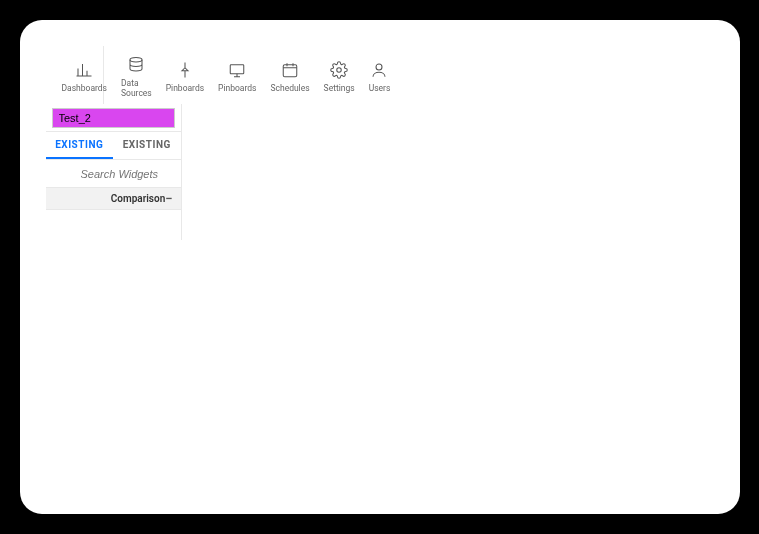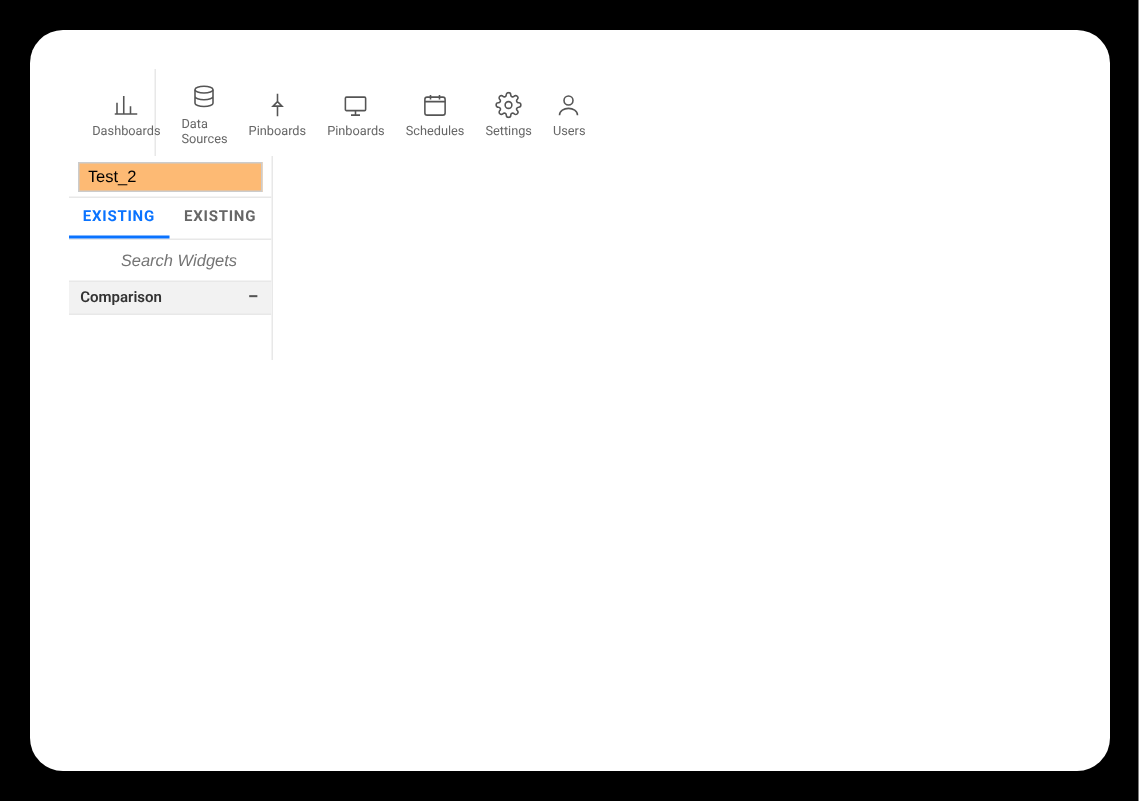--- a/index.html
+++ b/index.html
@@ -68,21 +68,21 @@
   .title-bar {
     height: 28px;
     border-bottom: 1px solid #e8e8e8;
     display:flex; align-items:center; padding: 0 6px;
   }
   .title-input {
     width: 100%; height: 20px;
     border: 1px solid #ccc;
     padding: 0 6px;
     font-size: 11px;
-    background:#fdba74;
+    background:#d946ef;
   }
   .tabs {
     display:flex; height:28px;
     border-bottom:1px solid #e8e8e8;
   }
   .tab {
     flex:1; display:flex; align-items:center; justify-content:center;
     font-size:10px; font-weight:700; letter-spacing:.5px;
     color:#666; cursor:pointer;
     border-bottom:2px solid transparent;
@@ -94,21 +94,21 @@
   }
   .search-row input {
     flex:1; border:none; outline:none; font-size:11px; font-style:italic; color:#999;
     background:transparent;
     margin-left:29px;
   }
   .search-row svg { width:12px; height:12px; stroke:#888; fill:none; stroke-width:1.6; }
 
   .group-head {
     height:22px; background:#f2f2f2;
-    display:flex; align-items:center; justify-content:space-between;
+    display:flex; align-items:center; justify-content:flex-end;
     padding:0 8px; font-size:10px; font-weight:600; color:#333;
     border-bottom:1px solid #e8e8e8;
     cursor:pointer;
   }
   .group-head .minus { font-size:13px; color:#555; }
 
   .widget-grid {
     display:grid; grid-template-columns:1fr 1fr;
     padding:6px 4px 8px; gap:8px 0;
   }

